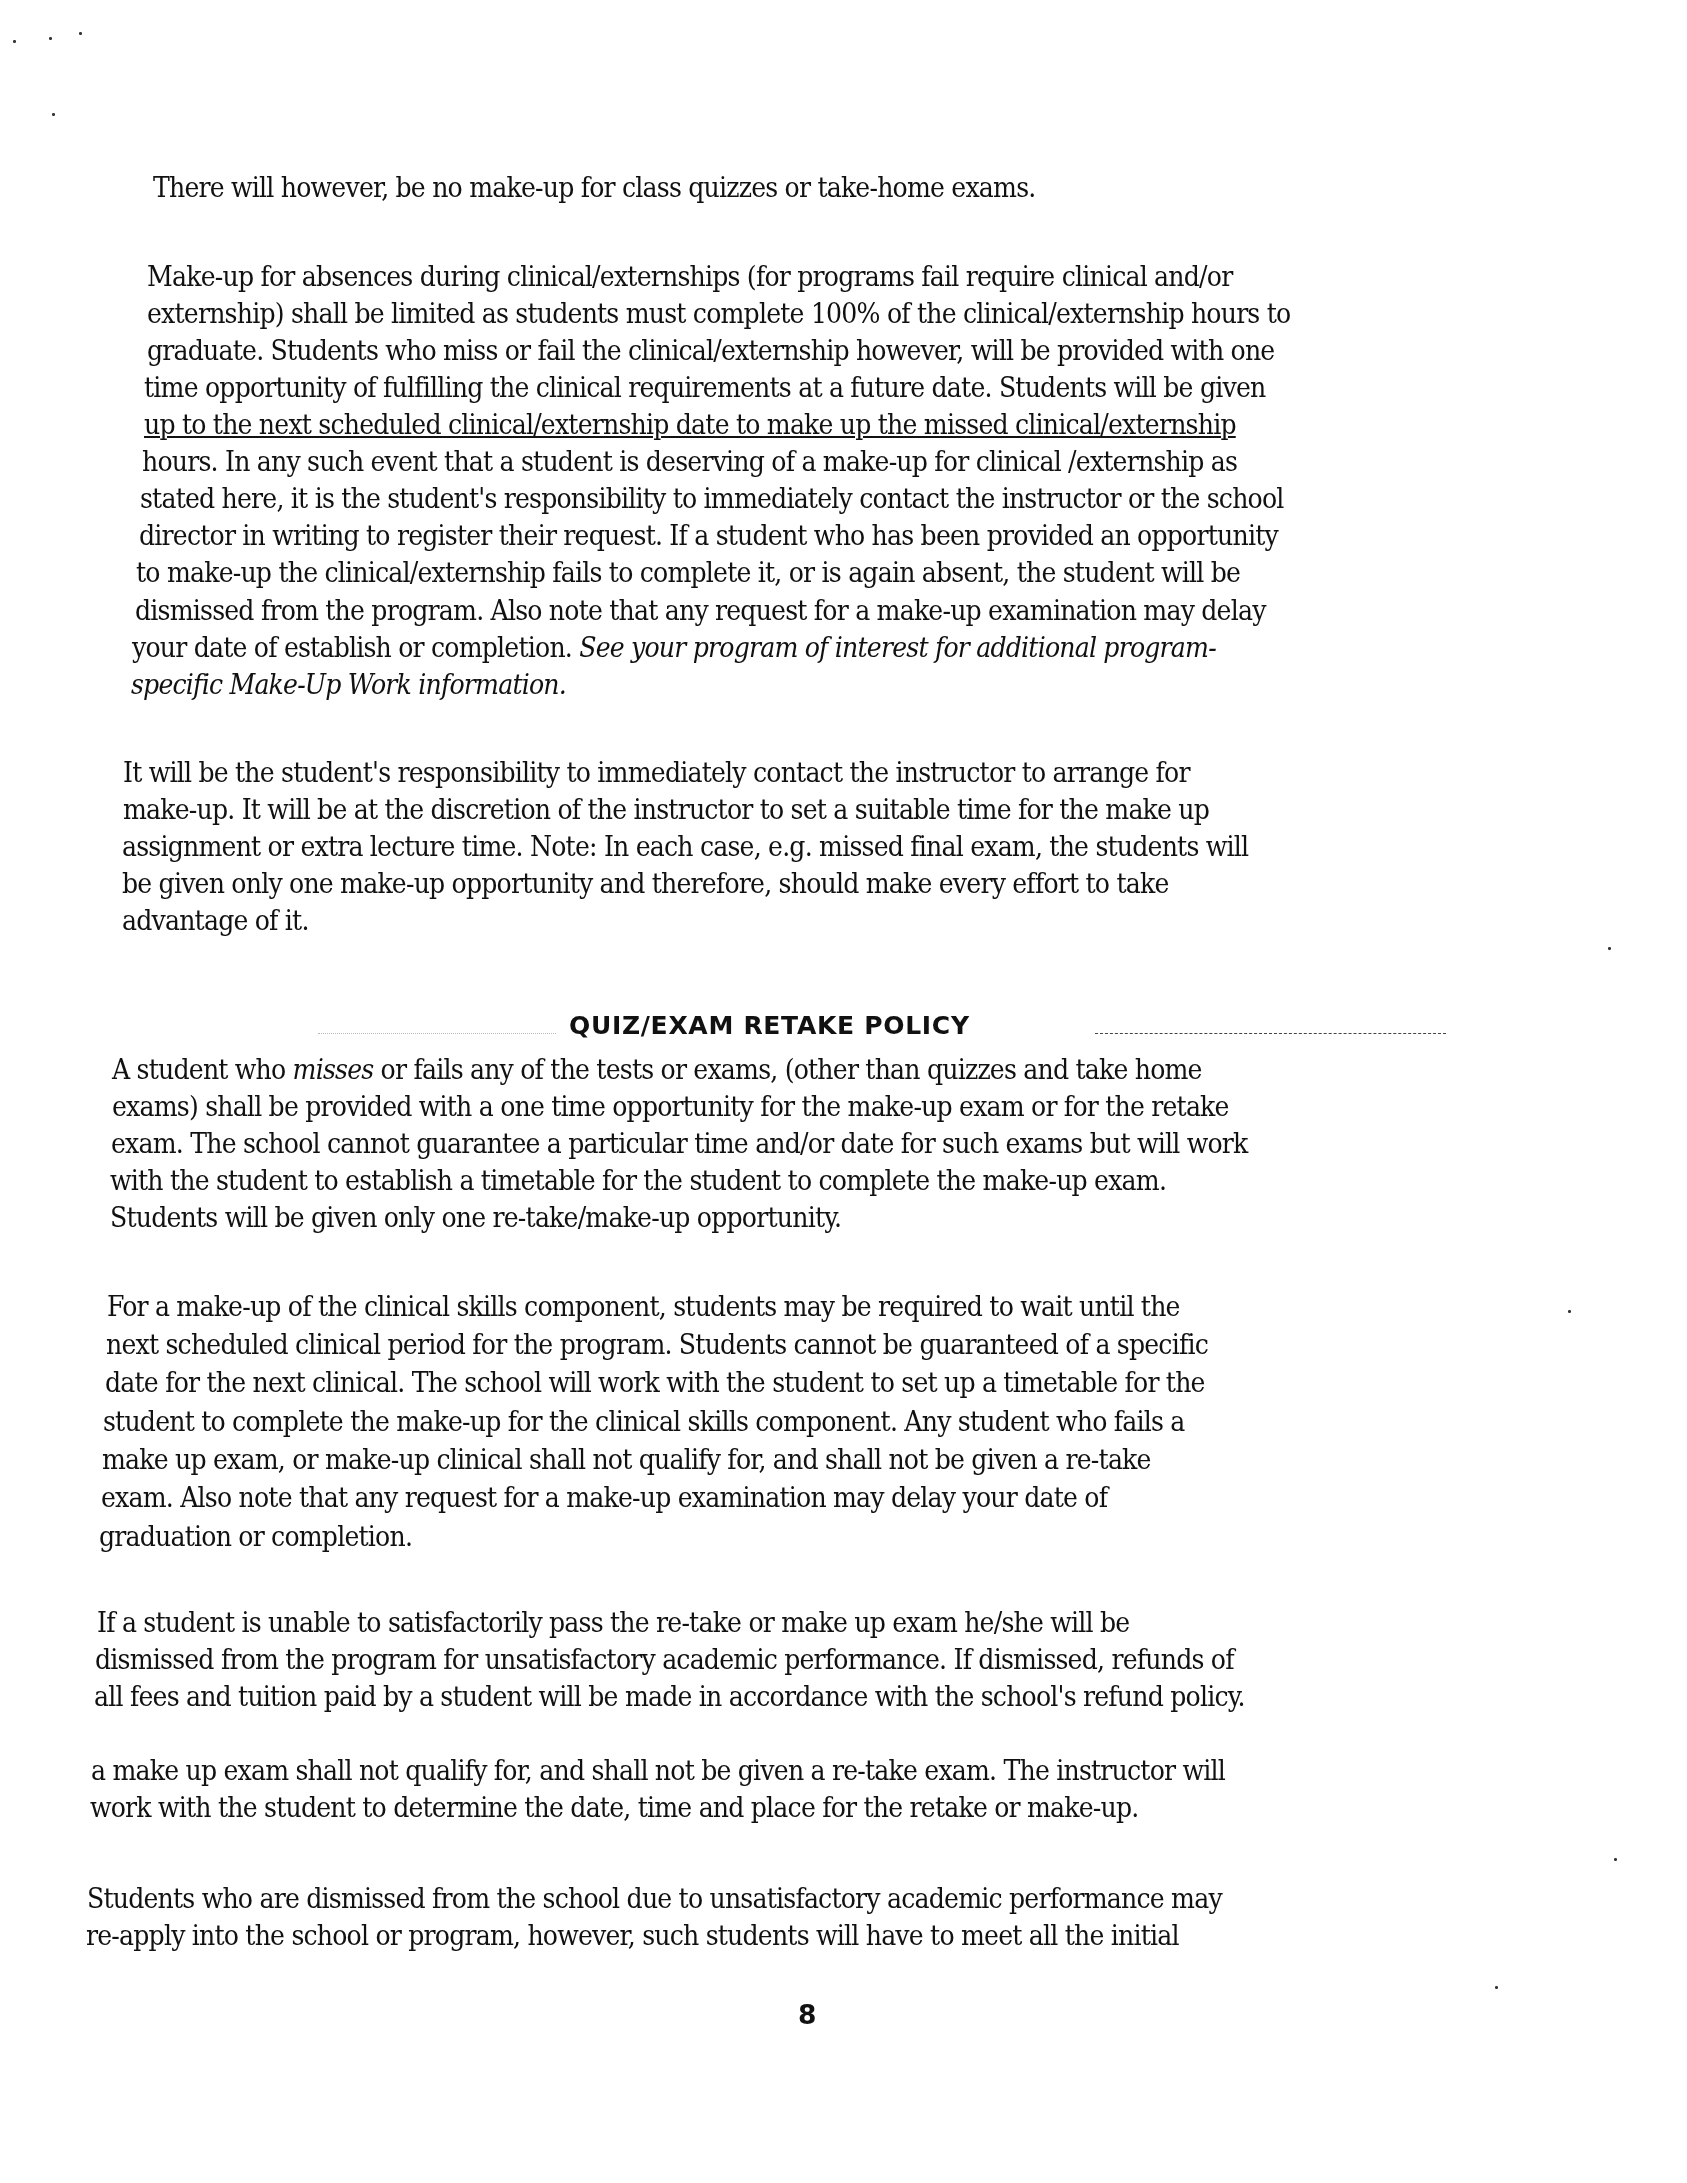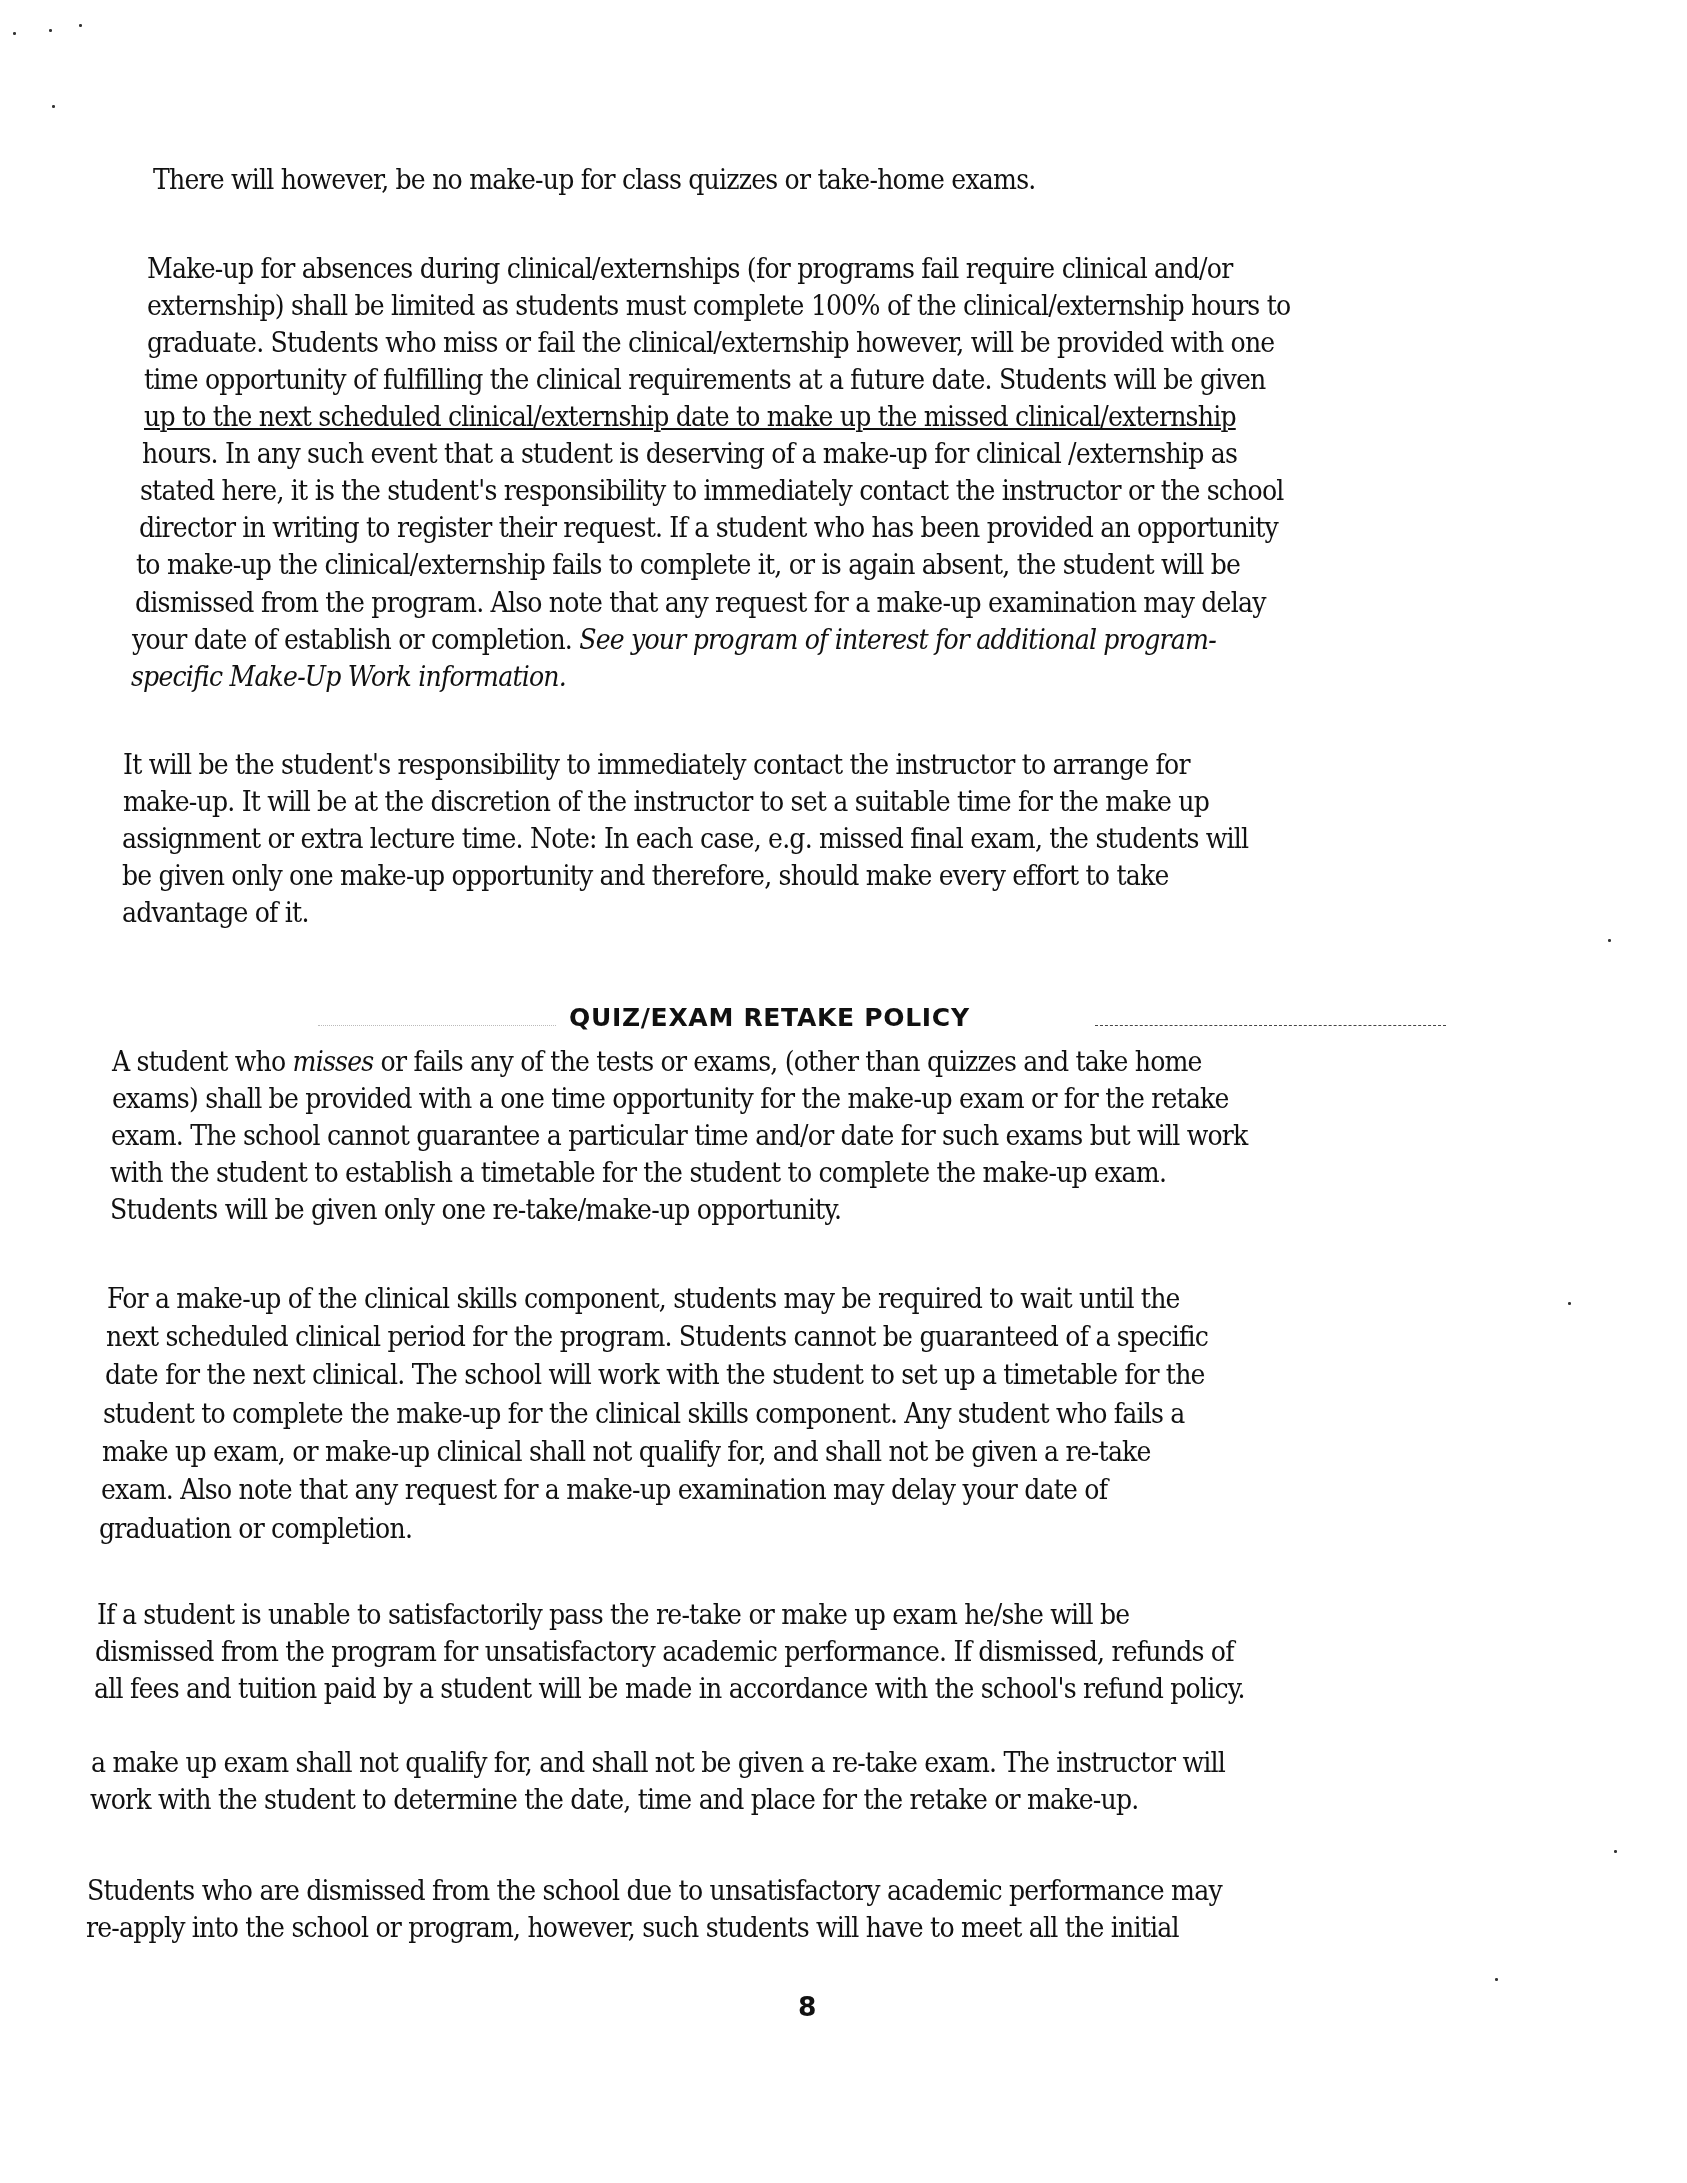--- a/index.html
+++ b/index.html
@@ -1,20 +1,20 @@
 <!DOCTYPE html>
 <html style="font-size:10.6px"><head>
   <meta charset="utf-8">
   <style>
     html, body { margin: 0; padding: 0; }
     body {
       width: 1687px; height: 2183px; background: #ffffff; position: relative; overflow: hidden;
       font-family: "DejaVu Serif", "Liberation Serif", serif; color: #111;
     }
-    .page { position: absolute; left: 0; top: 0; width: 1687px; height: 1952px; }
+    .page { position: absolute; left: 0; top: 8px; width: 1687px; height: 1952px; }
     .line {
       position: absolute; white-space: nowrap; font-size: 28px; line-height: 37px;
       transform-origin: left top; letter-spacing: -0.8px; font-stretch: condensed;
     }
     .line span.it { font-style: italic; }
     .heading {
       position: absolute; left: 569px; top: 999px; font-family: "DejaVu Sans", "Liberation Sans", sans-serif;
       font-weight: bold; font-size: 25px; line-height: 37px; letter-spacing: 0.7px; white-space: nowrap;
     }
     .heading-rule {

